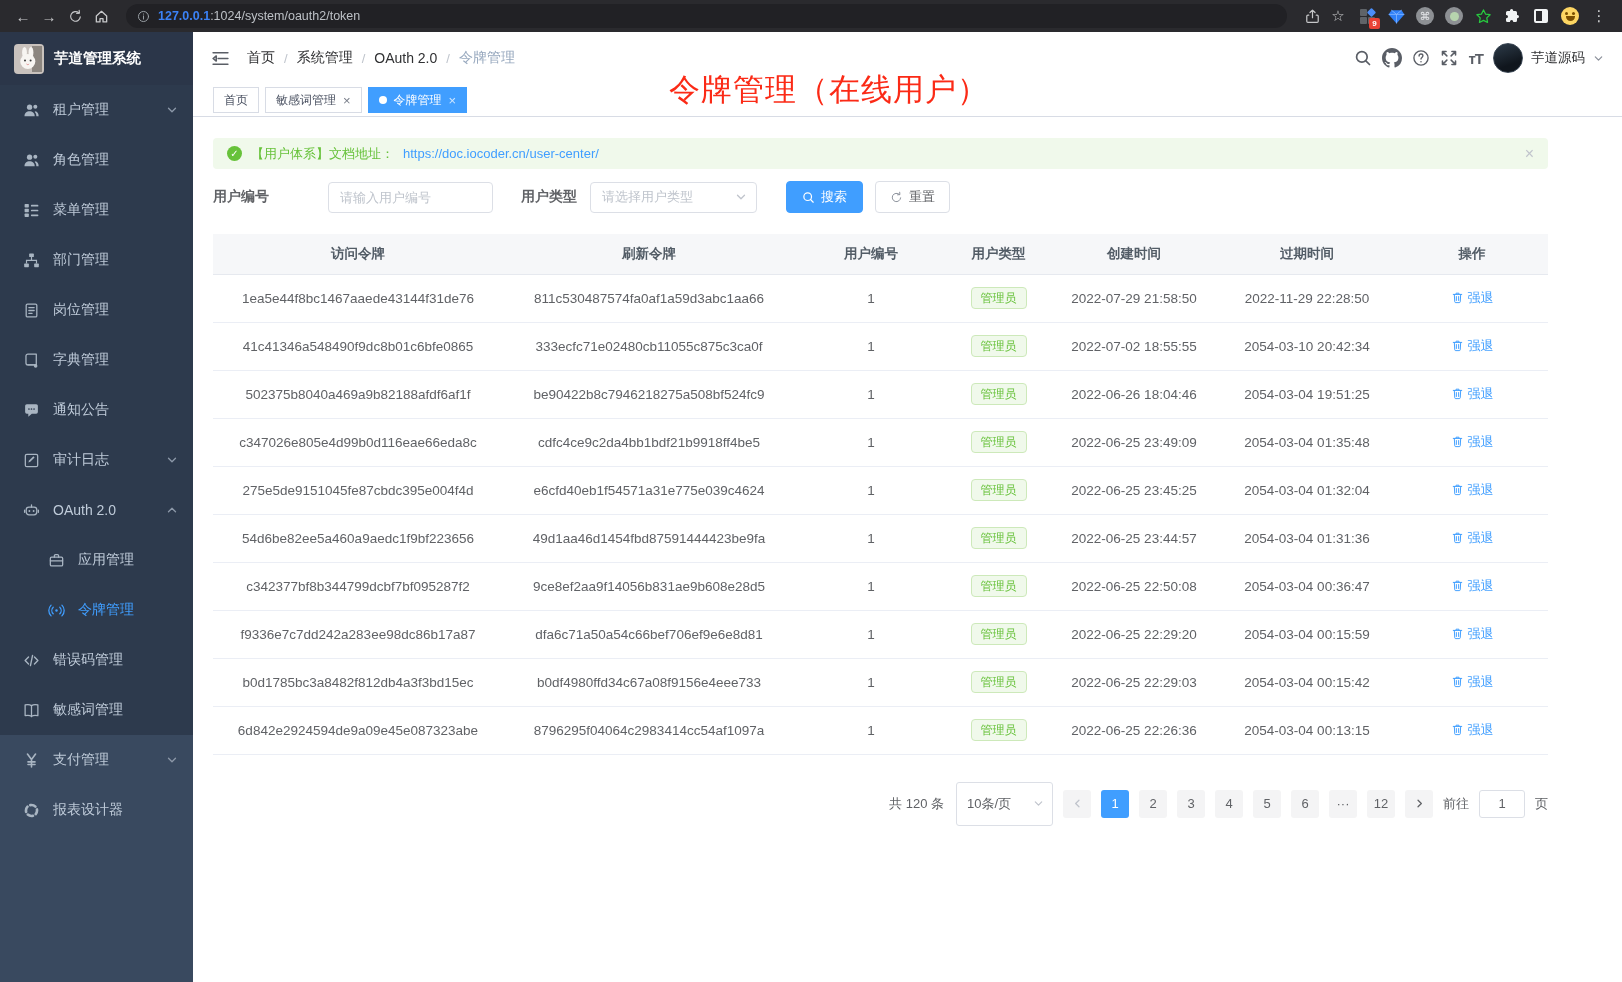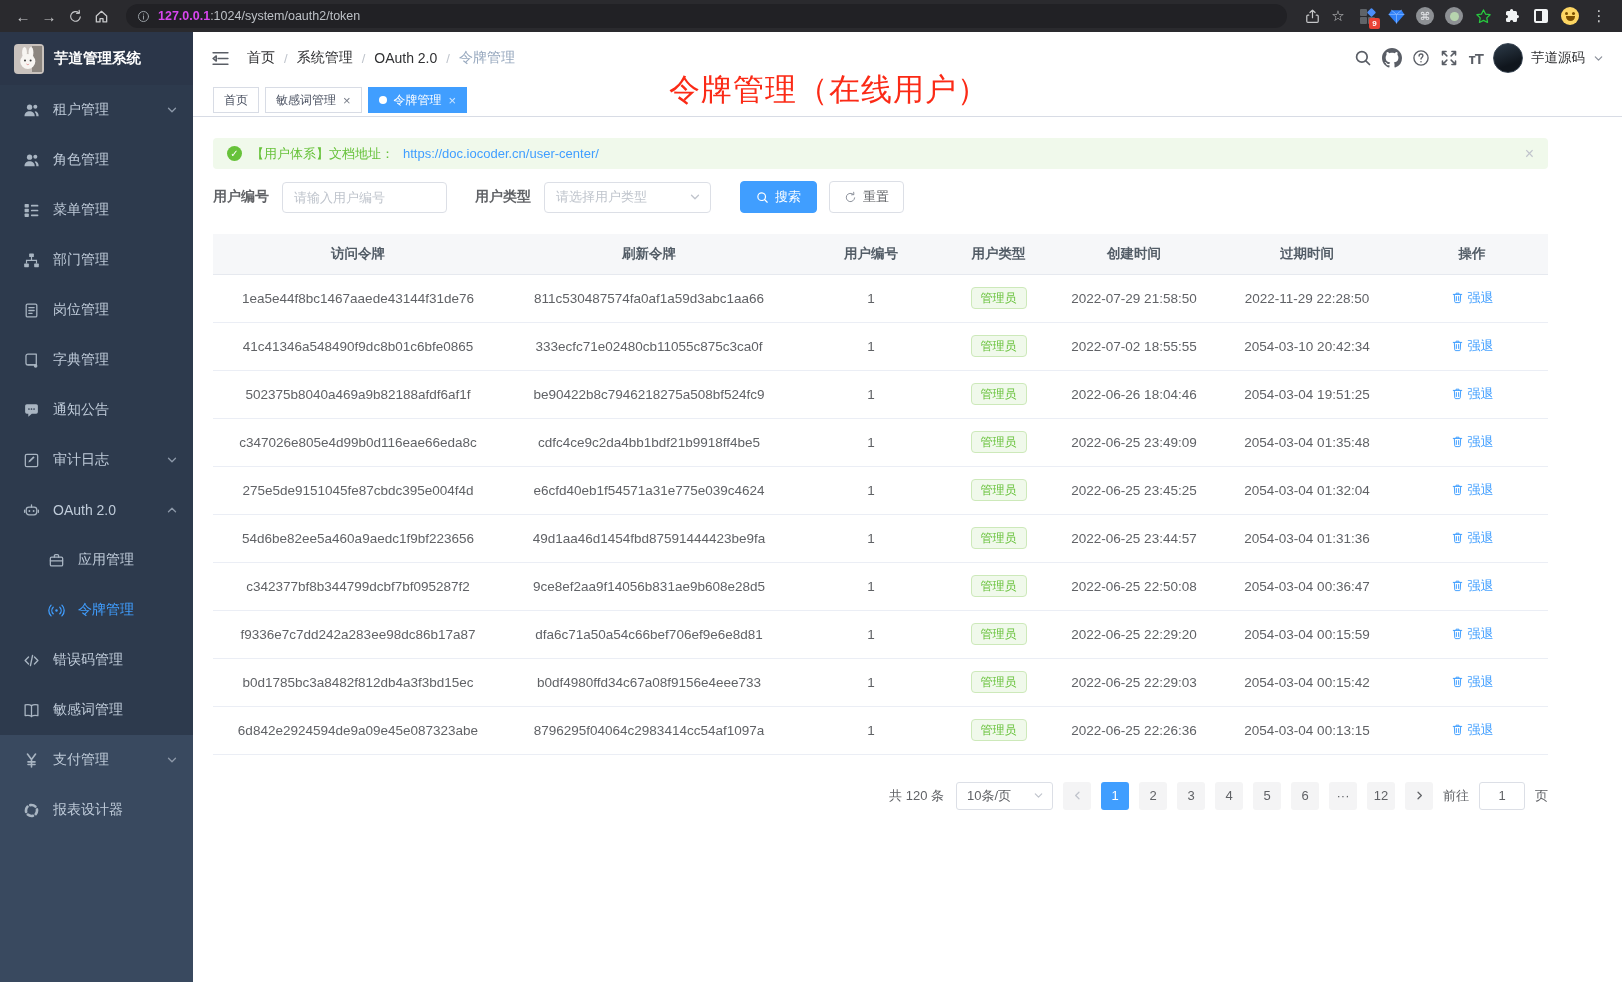--- a/index.html
+++ b/index.html
@@ -6,21 +6,21 @@
   html,body { width:1622px; height:982px; overflow:hidden; }
   body { font-family:"Liberation Sans","DejaVu Sans",sans-serif; background:#fff; }
   [data-icon] svg { width:100%; height:100%; display:block; }
 
   
   .browser-bar { height:32px; background:#2a2a2e; display:flex; align-items:center; padding:0 12px; gap:4px; }
   .b-ic { width:22px; height:22px; color:#c7c8ca; display:flex; align-items:center; justify-content:center; font-size:15px; flex-shrink:0; cursor:pointer; }
   .b-ic .svgwrap { width:15px; height:15px; display:block; }
   .omnibox { flex:1; height:24px; background:#212125; border-radius:12px; margin:0 10px; display:flex; align-items:center; padding:0 11px; gap:8px; font-size:12.5px; color:#9aa0a6; min-width:0; }
   .omnibox .info-ic { width:13px; height:13px; color:#9aa0a6; flex-shrink:0; }
-  .url-host { color:#d946ef; font-weight:bold; }
+  .url-host { color:#3b82f6; font-weight:bold; }
   .url-path { color:#bdc1c6; }
   .ext-cluster { display:flex; align-items:center; gap:9px; margin:0 4px; }
   .ext { width:20px; height:20px; position:relative; display:flex; align-items:center; justify-content:center; cursor:pointer; }
   .ext-squares { display:grid; grid-template-columns:7px 7px; grid-template-rows:7px 7px; gap:1px; }
   .ext-squares i { background:#5f6368; border-radius:1px; }
   .ext-squares i.blue { background:#4b8df8; transform:rotate(45deg) scale(.92); }
   .ext-badge { position:absolute; right:-3px; bottom:-3px; min-width:11px; height:11px; background:#e94235; color:#fff; font-size:8px; line-height:11px; text-align:center; border-radius:2px; padding:0 1px; font-weight:bold; }
   .ext-gem { width:17px; height:17px; }
   .ext-circle { width:18px; height:18px; border-radius:50%; background:#8d9094; color:#e3e5e8; font-size:11px; display:flex; align-items:center; justify-content:center; }
   .ext-circle2 { width:18px; height:18px; border-radius:50%; background:#8d9094; display:flex; align-items:center; justify-content:center; }
@@ -80,40 +80,40 @@
   
   .content { padding:0 74px 0 20px; }
   .alert { margin-top:21px; height:31px; background:#f0f9eb; border-radius:4px; display:flex; align-items:center; padding:0 14px; font-size:13px; color:#67c23a; gap:9px; }
   .alert .check { width:15px; height:15px; border-radius:50%; background:#67c23a; color:#fff; display:flex; align-items:center; justify-content:center; font-size:10px; flex-shrink:0; }
   .alert a { color:#409eff; text-decoration:none; cursor:pointer; }
   .alert .close { margin-left:auto; color:#c0c4cc; font-size:16px; cursor:pointer; }
 
   .filter { margin-top:12px; display:flex; align-items:center; font-size:14px; color:#606266; }
   .f-label { font-weight:bold; margin-right:13px; }
   .f-label.second { margin-left:28px; }
-  .f-input { width:165px; height:31px; border:1px solid #dcdfe6; border-radius:4px; padding:0 11px; font-size:13px; color:#606266; outline:none; font-family:inherit; }
+  .f-input { width:165px; height:31px; border:1px solid #dcdfe6; border-radius:4px; padding:0 11px; font-size:13px; color:#606266; outline:none; font-family:inherit;margin-left:46px; }
   .f-input::placeholder { color:#bfc4cc; }
   .f-select { width:167px; height:31px; border:1px solid #dcdfe6; border-radius:4px; padding:0 9px 0 11px; font-size:13px; color:#bfc4cc; display:flex; align-items:center; justify-content:space-between; cursor:pointer; }
   .f-select .chev { width:12px; height:12px; color:#c0c4cc; }
   .btn { height:32px; border-radius:4px; font-size:13px; display:flex; align-items:center; gap:6px; cursor:pointer; font-family:inherit; }
   .btn-primary { margin-left:29px; padding:0 15px; background:#409eff; border:1px solid #409eff; color:#fff; }
   .btn-primary .bico { width:13px; height:13px; }
   .btn-plain { margin-left:12px; padding:0 14px; background:#fff; border:1px solid #dcdfe6; color:#606266; }
   .btn-plain .rico { width:13px; height:13px; color:#8a8f99; }
 
   table { margin-top:21px; width:1335px; border-collapse:collapse; table-layout:fixed; }
   th { height:40px; background:#f6f7f9; font-weight:600; color:#525c66; font-size:13.5px; border-bottom:1px solid #e6e9ef; text-align:center; }
   td { height:48px; text-align:center; border-bottom:1px solid #ebeef5; font-size:13.5px; color:#606266; }
   .badge-success { display:inline-block; padding:4px 9px; background:#f0f9eb; border:1px solid #cde9ba; border-radius:4px; color:#67c23a; font-size:12px; line-height:1; }
   .op-link { color:#409eff; display:inline-flex; align-items:center; gap:4px; font-size:13px; cursor:pointer; }
   .op-link .tico { width:13px; height:13px; }
 
   .pager { margin-top:27px; width:1335px; display:flex; justify-content:flex-end; align-items:center; gap:10px; font-size:13px; color:#606266; }
   .pg-total { margin-right:2px; }
-  .pg-select { width:97px; height:28px; border:1px solid #dcdfe6; border-radius:3px; display:flex; align-items:center; justify-content:space-between; padding:0 8px 0 10px; cursor:pointer; background:#fff; }
+  .pg-select { width:97px; height:44px; border:1px solid #dcdfe6; border-radius:3px; display:flex; align-items:center; justify-content:space-between; padding:0 8px 0 10px; cursor:pointer; background:#fff; }
   .pg-select .chev { width:11px; height:11px; color:#c0c4cc; }
   .pg-btn { min-width:28px; height:28px; padding:0 4px; background:#f4f4f5; border-radius:3px; display:flex; align-items:center; justify-content:center; font-size:13px; color:#606266; cursor:pointer; }
   .pg-btn.active { background:#409eff; color:#fff; }
   .pg-arrow { width:11px; height:11px; }
   .pg-prev { color:#c0c4cc; }
   .goto-input { width:46px; height:28px; border:1px solid #dcdfe6; border-radius:3px; text-align:center; font-size:13px; color:#606266; outline:none; font-family:inherit; }
 </style>
 </head>
 <body>
 

